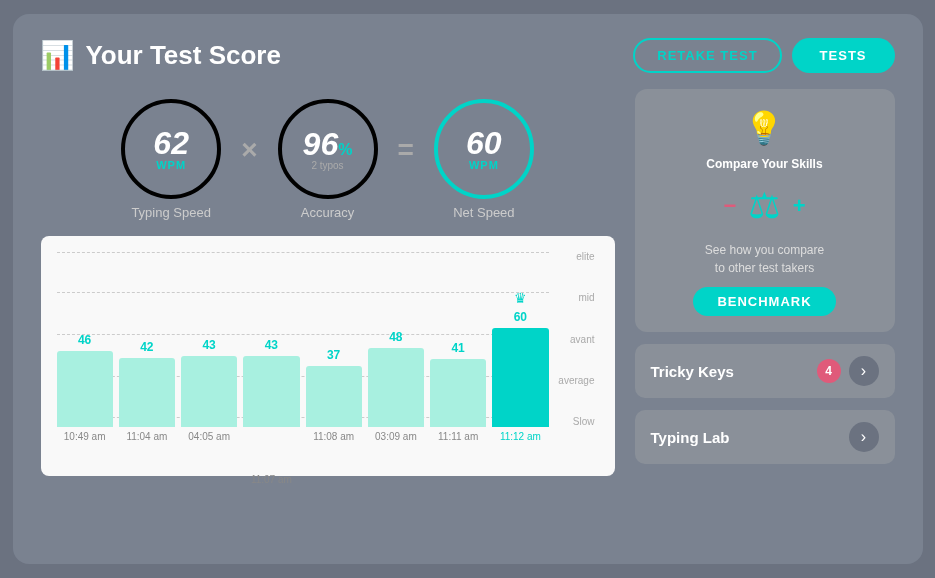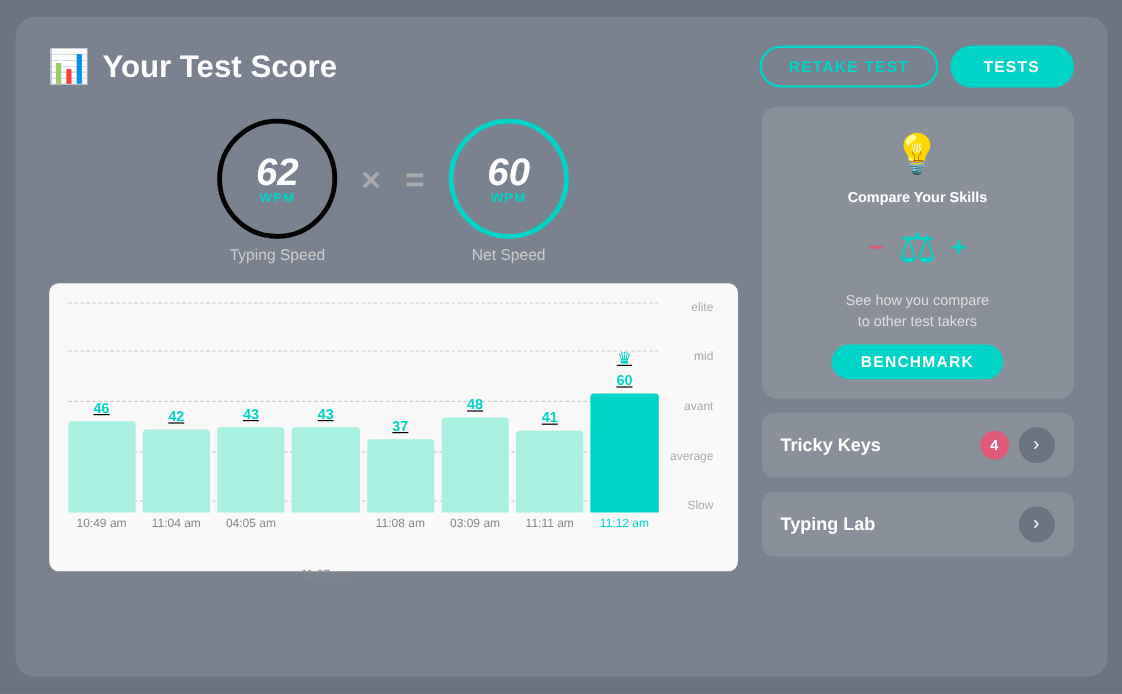--- a/index.html
+++ b/index.html
@@ -351,34 +351,44 @@
         <div class="score-item">
           <div class="circle circle-wpm">
             <span class="circle-number">62</span>
             <span class="circle-unit">WPM</span>
           </div>
           <span class="score-label">Typing Speed</span>
         </div>
 
         <div class="operator">×</div>
 
+        <div class="score-item">
+          <div class="circle circle-accuracy">
+            <div class="accuracy-number">
+              <span class="circle-number">96</span>
+              <span class="pct">%</span>
+            </div>
+            <span class="circle-sub">2 typos</span>
+          </div>
+          <span class="score-label">Accuracy</span>
+        </div>
 
         <div class="operator">=</div>
 
         <div class="score-item">
           <div class="circle circle-net">
             <span class="circle-number">60</span>
             <span class="circle-unit">WPM</span>
           </div>
           <span class="score-label">Net Speed</span>
         </div>
       </div>
 
       <div class="chart-container">
-        <div style="position:relative; height:175px;text-decoration:underline;">
+        <div style="position:relative; height:175px;">
 
           <div style="position:absolute;top:0;left:0;right:50px;bottom:0;">
             <div style="position:absolute;top:0%;width:100%;border-top:1px dashed #ccc;"></div>
             <div style="position:absolute;top:23%;width:100%;border-top:1px dashed #ccc;"></div>
             <div style="position:absolute;top:47%;width:100%;border-top:1px dashed #ccc;"></div>
             <div style="position:absolute;top:71%;width:100%;border-top:1px dashed #ccc;"></div>
             <div style="position:absolute;top:94%;width:100%;border-top:1px dashed #ccc;"></div>
           </div>
 
           <div class="chart-labels-right">

